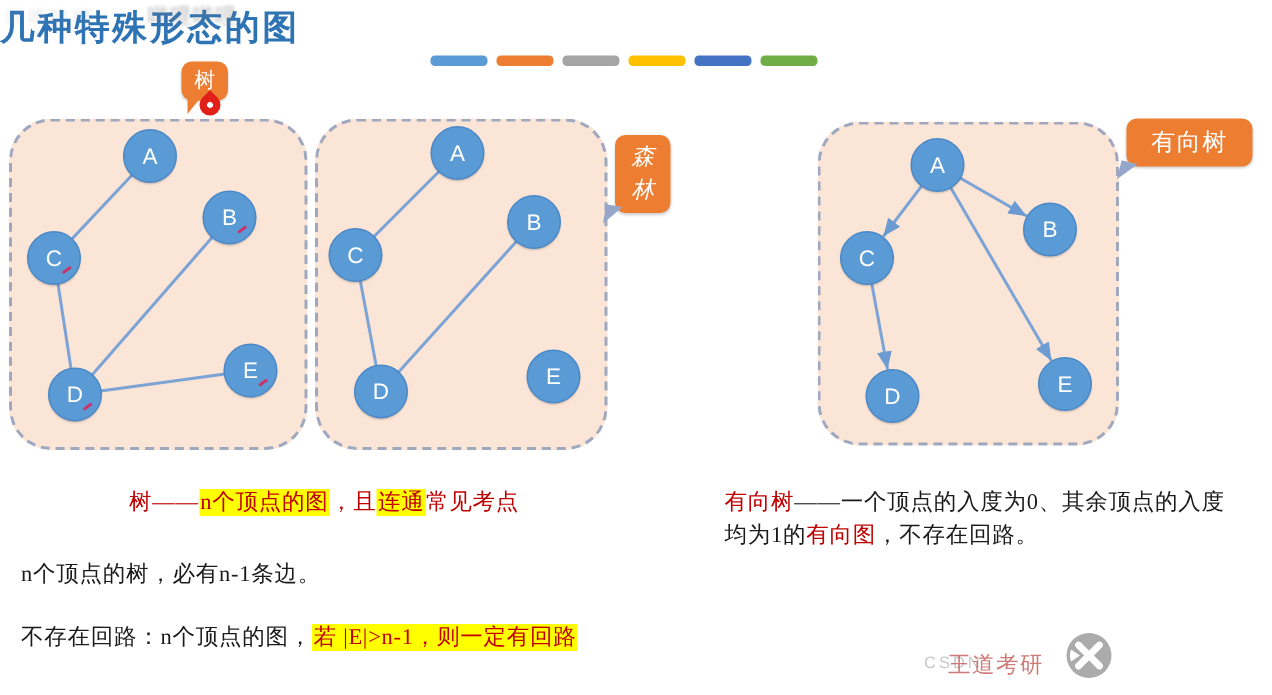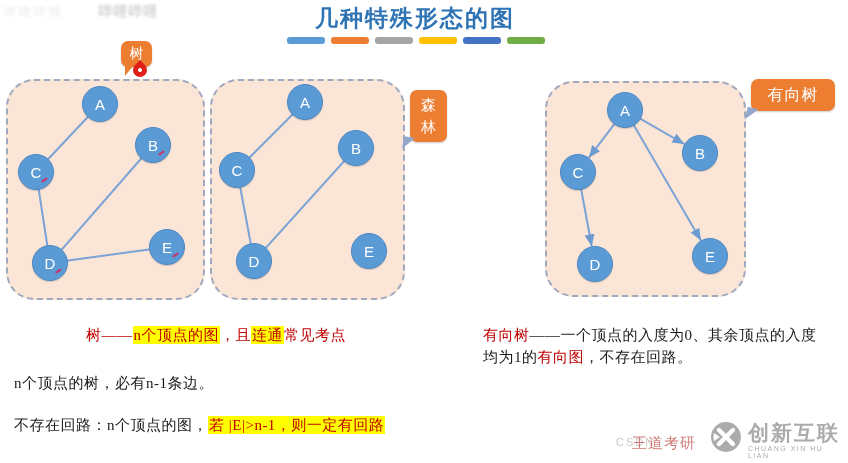--- a/index.html
+++ b/index.html
@@ -2,21 +2,21 @@
 <html style="--title: #2E74B5; --node: #5B9BD5; --edge: #7CA3D6; --panel-fill: #FBE5D6; --panel-border: #9FA8BE; --red: #C00000; --hl: #FFFF00; --ink: #1A1A1A; --orange: #ED7D31; --gray: #ABABAB;"><head>
 <meta charset="utf-8">
 <style>
   html,body{margin:0;padding:0;}
   body{
     width:848px;height:463px;position:relative;overflow:hidden;background:#ffffff;
     font-family:"Liberation Sans",sans-serif;
   }
   
   .title{
-    position:absolute;top:3px;left:0;width:830px;text-align:center;
+    position:absolute;top:3px;left:0;width:830px;
     color:var(--title);font-size:23px;font-weight:bold;letter-spacing:2px;
     font-family:"Liberation Serif",serif;margin:0;
   }
   .dashes{position:absolute;top:37px;left:287px;display:flex;gap:6px;}
   .dash{width:38px;height:7px;border-radius:3px;}
   
   .panel{
     position:absolute;background:var(--panel-fill);
     border:2px dashed var(--panel-border);border-radius:28px;z-index:0;
   }
@@ -37,21 +37,21 @@
   
   .callout{
     position:absolute;background:var(--orange);color:#fff;border-radius:7px;
     display:flex;align-items:center;justify-content:center;z-index:3;
     box-shadow:0 1px 2px rgba(0,0,0,0.2);
   }
   .tail{position:absolute;width:0;height:0;border-style:solid;}
   .c-tree{left:121px;top:41px;width:31px;height:26px;font-size:14px;}
   .c-tree .tail{left:4px;bottom:-9px;border-width:10px 8px 0 0;border-color:var(--orange) transparent transparent transparent;}
   .c-forest{left:410px;top:90px;width:37px;height:52px;font-size:15px;line-height:1.45;}
-  .c-forest .inner{display:block;width:16px;margin:4px auto;word-break:break-all;text-align:center;}
+  .c-forest .inner{display:block;width:16px;margin:4px auto;word-break:break-all;text-align:center;font-style:italic;}
   .c-forest .tail{left:-7px;bottom:-8px;border-width:13px 11px 0 0;border-color:#94a6c9 transparent transparent transparent;transform:rotate(10deg);}
   .c-dtree{left:751px;top:79px;width:84px;height:32px;font-size:16px;letter-spacing:1px;}
   .c-dtree .tail{left:-5px;bottom:-10px;border-width:13px 11px 0 0;border-color:#94a6c9 transparent transparent transparent;transform:rotate(14deg);}
   
   .pin{position:absolute;left:133px;top:63px;width:14px;height:14px;background:#e02019;
        border-radius:0 50% 50% 50%;transform:rotate(45deg);z-index:3;}
   .pin::after{content:'';position:absolute;left:5px;top:5px;width:4px;height:4px;background:#fff;border-radius:50%;}
   
   .note{position:absolute;margin:0;font-size:15px;line-height:22px;z-index:2;
         font-family:"Liberation Serif",serif;letter-spacing:0.5px;}
@@ -155,17 +155,13 @@
 <div class="wm-csdn">
   <span class="csdn">CSDN</span>
   <span class="wangdao">王道考研</span>
 </div>
 <div class="logo">
   <svg width="32" height="32" viewBox="0 0 32 32">
     <circle cx="16" cy="16" r="15" fill="#ABABAB"></circle>
     <path d="M9 9 L23 23 M23 9 L9 23" stroke="#ffffff" stroke-width="4.5" stroke-linecap="round"></path>
     <path d="M4 12 A13 13 0 0 0 4 20 L10 16 z" fill="#ffffff"></path>
   </svg>
-  <span>
-    <span class="logo-cn">创新互联</span>
-    <span class="logo-en">CHUANG XIN HU LIAN</span>
-  </span>
 </div>
 
 </body></html>

